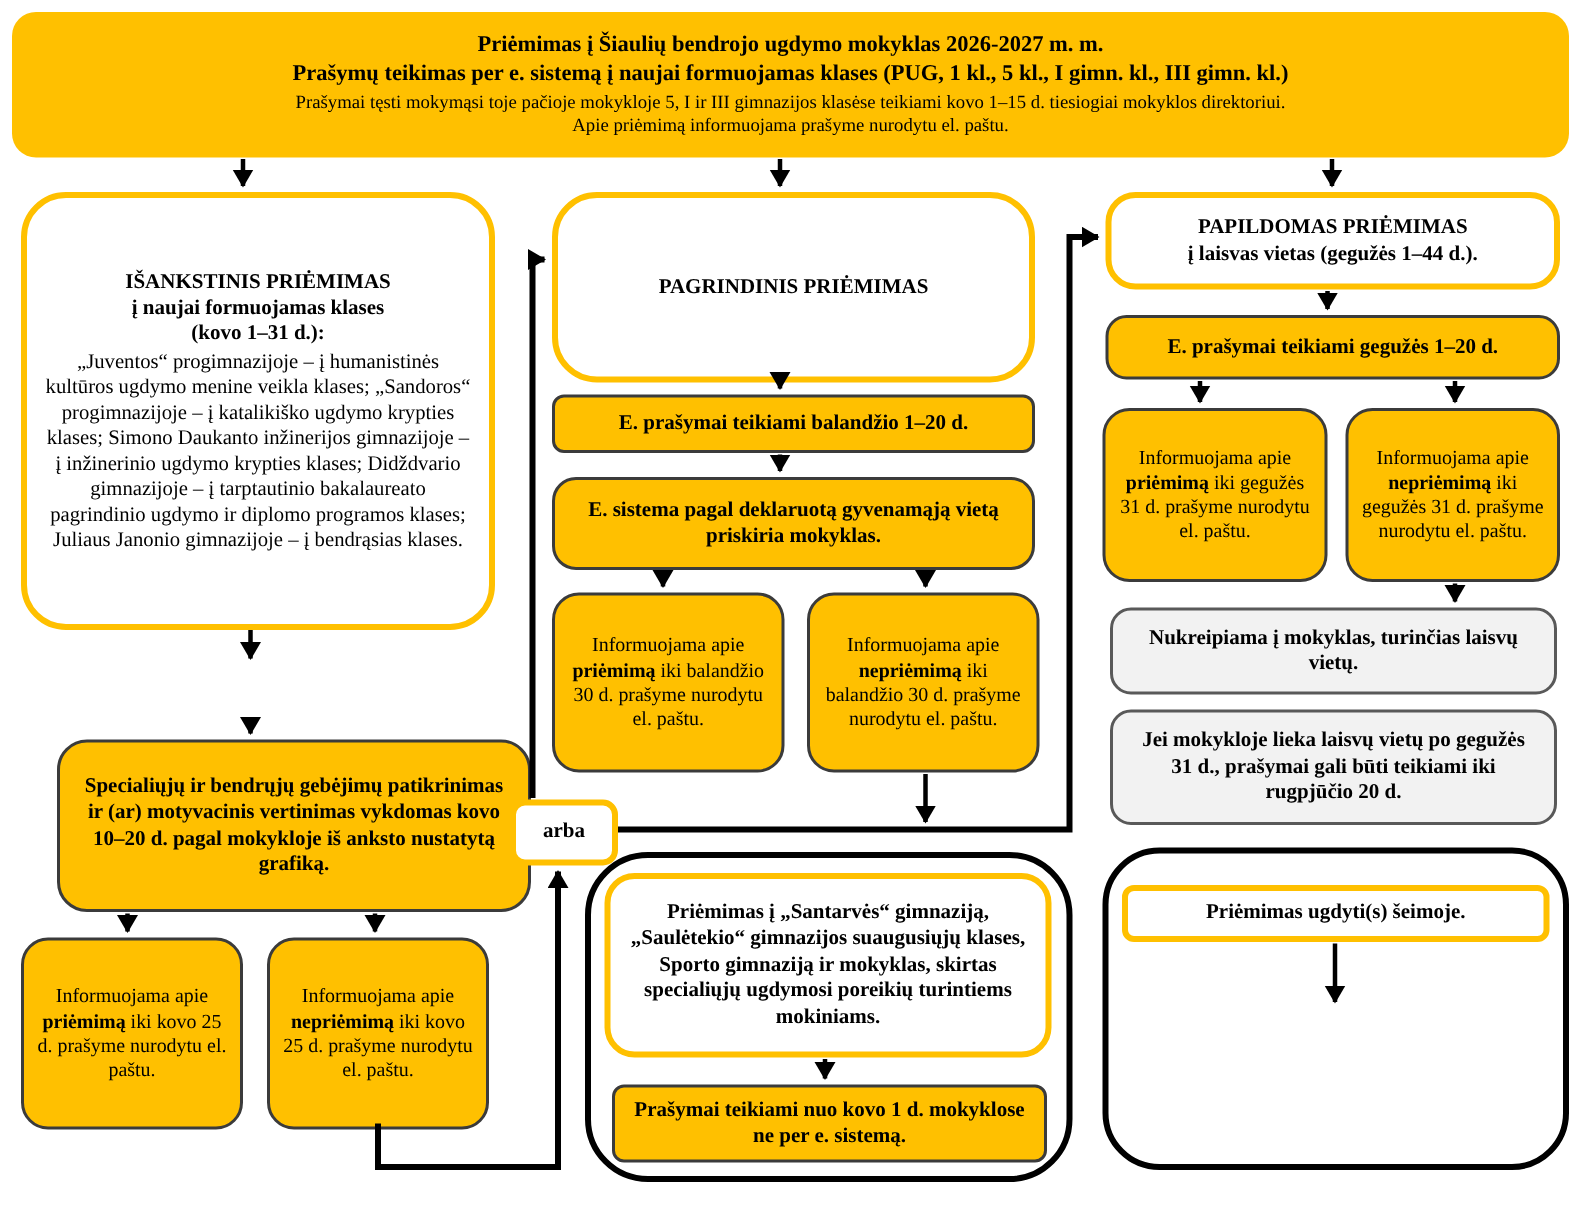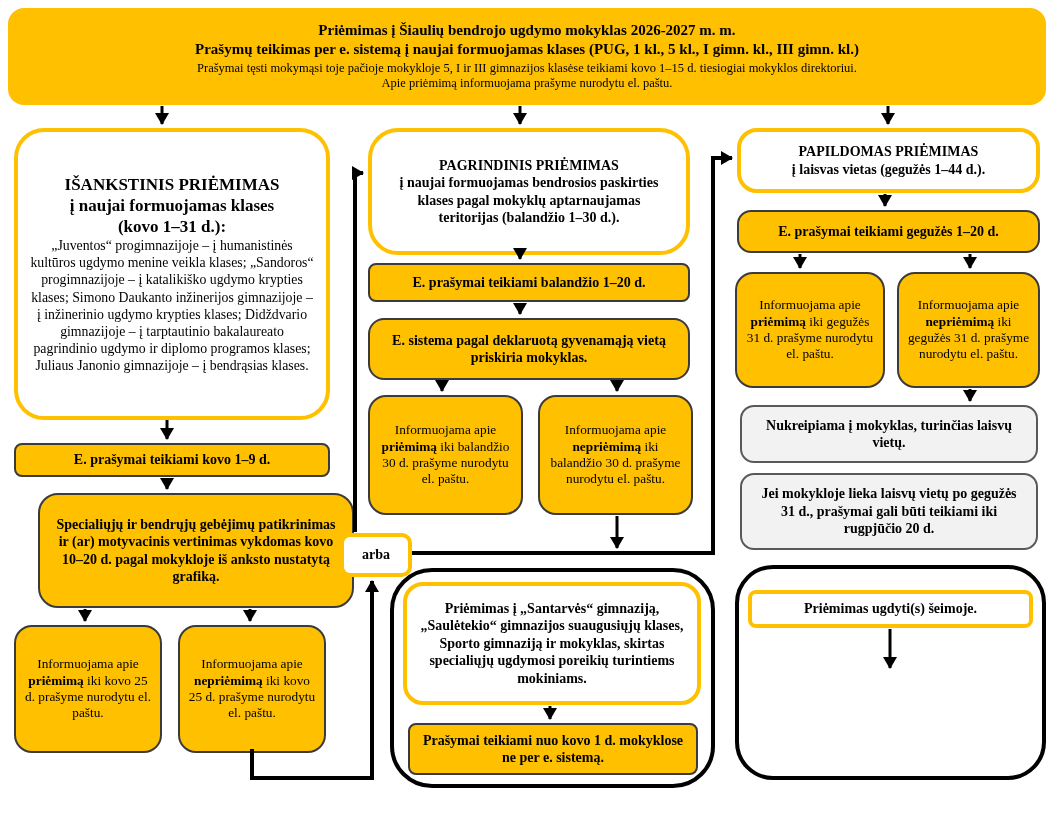--- a/index.html
+++ b/index.html
@@ -12,21 +12,21 @@
     display:flex;flex-direction:column;align-items:center;justify-content:center;
     text-align:center;line-height:1.24;
   }
   .orange{background:#FFC000;border:2px solid #3b3b3b;}
   .white-gold{background:#ffffff;border:4px solid #FFC000;}
   .gray{background:#F2F2F2;border:2px solid #595959;}
   .blackframe{background:#ffffff;border:4px solid #000000;}
   .b{font-weight:bold;}
   .hdr12{font-size:15px;font-weight:bold;}
   .hdr34{font-size:12.5px;}
-  .t145{font-size:17px;}
+  .t145{font-size:14px;}
   .t14{font-size:14px;}
   .t138{font-size:13.8px;}
   .t133{font-size:13.3px;}
   #connectors{position:absolute;left:0;top:0;pointer-events:none;}
 </style>
 </head>
 <body>
 
 <div id="canvas">
 
@@ -37,39 +37,35 @@
     <div class="hdr34" style="font-weight:normal;">Apie priėmimą informuojama prašyme nurodytu el. paštu.</div>
   </div>
 
   <div class="box white-gold" style="left:14px;top:128px;width:316px;height:292px;border-radius:30px;padding:6px 10px;">
     <div class="b t145">IŠANKSTINIS PRIĖMIMAS</div>
     <div class="b t145">į naujai formuojamas klases</div>
     <div class="b t145">(kovo 1–31 d.):</div>
     <div class="t138">„Juventos“ progimnazijoje – į humanistinės kultūros ugdymo menine veikla klases; „Sandoros“ progimnazijoje – į katalikiško ugdymo krypties klases; Simono Daukanto inžinerijos gimnazijoje – į inžinerinio ugdymo krypties klases; Didždvario gimnazijoje – į tarptautinio bakalaureato pagrindinio ugdymo ir diplomo programos klases; Juliaus Janonio gimnazijoje – į bendrąsias klases.</div>
   </div>
 
-  <div class="box orange b t14" style="left:14px;top:443px;width:316px;height:34px;border-radius:8px;">
-    <div>E. prašymai teikiami kovo 1–9 d.</div>
-  </div>
 
   <div class="box orange b t14" style="left:14px;top:493px;width:316px;height:115px;border-radius:20px;padding:4px 14px;margin-left:24px;">
     <div>Specialiųjų ir bendrųjų gebėjimų patikrinimas ir (ar) motyvacinis vertinimas vykdomas kovo 10–20 d. pagal mokykloje iš anksto nustatytą grafiką.</div>
   </div>
 
   <div class="box orange t133" style="left:14px;top:625px;width:148px;height:128px;border-radius:18px;padding:4px 8px;">
     <div><span>Informuojama apie </span><span class="b">priėmimą</span><span> iki kovo 25 d. prašyme nurodytu el. paštu.</span></div>
   </div>
 
   <div class="box orange t133" style="left:178px;top:625px;width:148px;height:128px;border-radius:18px;padding:4px 8px;">
     <div><span>Informuojama apie </span><span class="b">nepriėmimą</span><span> iki kovo 25 d. prašyme nurodytu el. paštu.</span></div>
   </div>
 
   <div class="box white-gold" style="left:368px;top:128px;width:322px;height:127px;border-radius:30px;padding:4px 20px;">
     <div class="b t14">PAGRINDINIS PRIĖMIMAS</div>
-    <div class="b t14">į naujai formuojamas bendrosios paskirties klases pagal mokyklų aptarnaujamas teritorijas (balandžio 1–30 d.).</div>
   </div>
 
   <div class="box orange b t14" style="left:368px;top:263px;width:322px;height:39px;border-radius:8px;">
     <div>E. prašymai teikiami balandžio 1–20 d.</div>
   </div>
 
   <div class="box orange b t14" style="left:368px;top:318px;width:322px;height:62px;border-radius:16px;padding:2px 14px;">
     <div>E. sistema pagal deklaruotą gyvenamąją vietą priskiria mokyklas.</div>
   </div>
 

